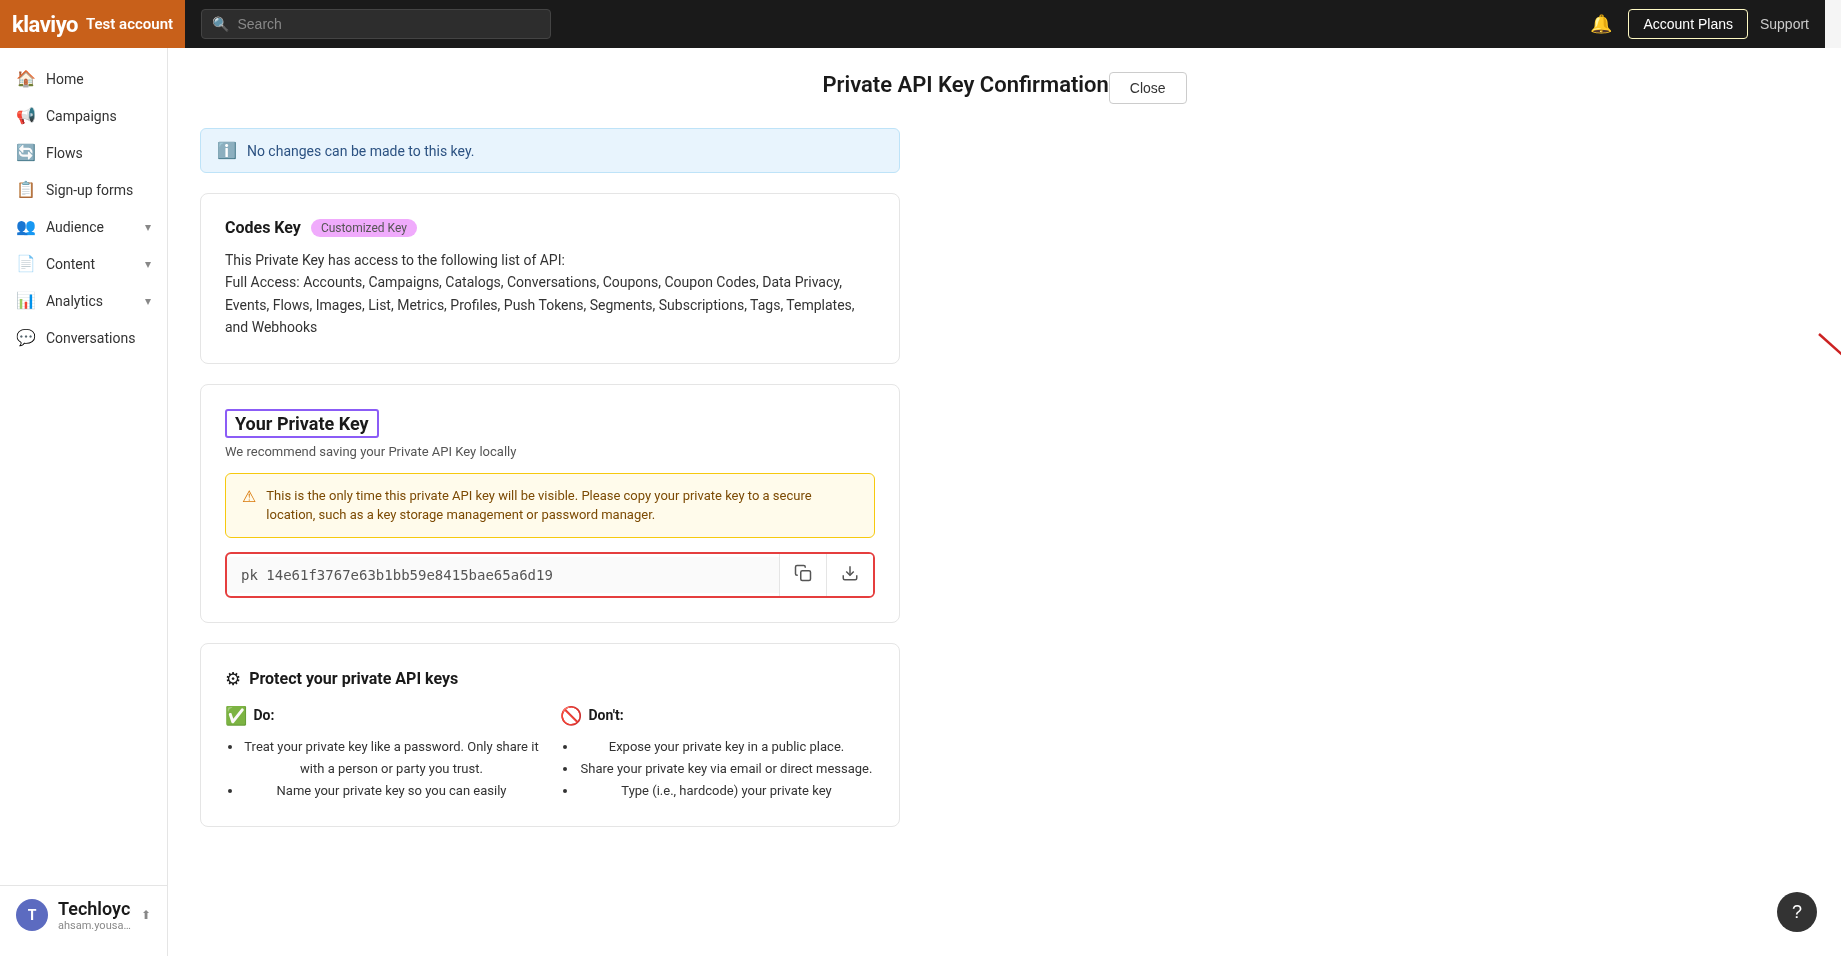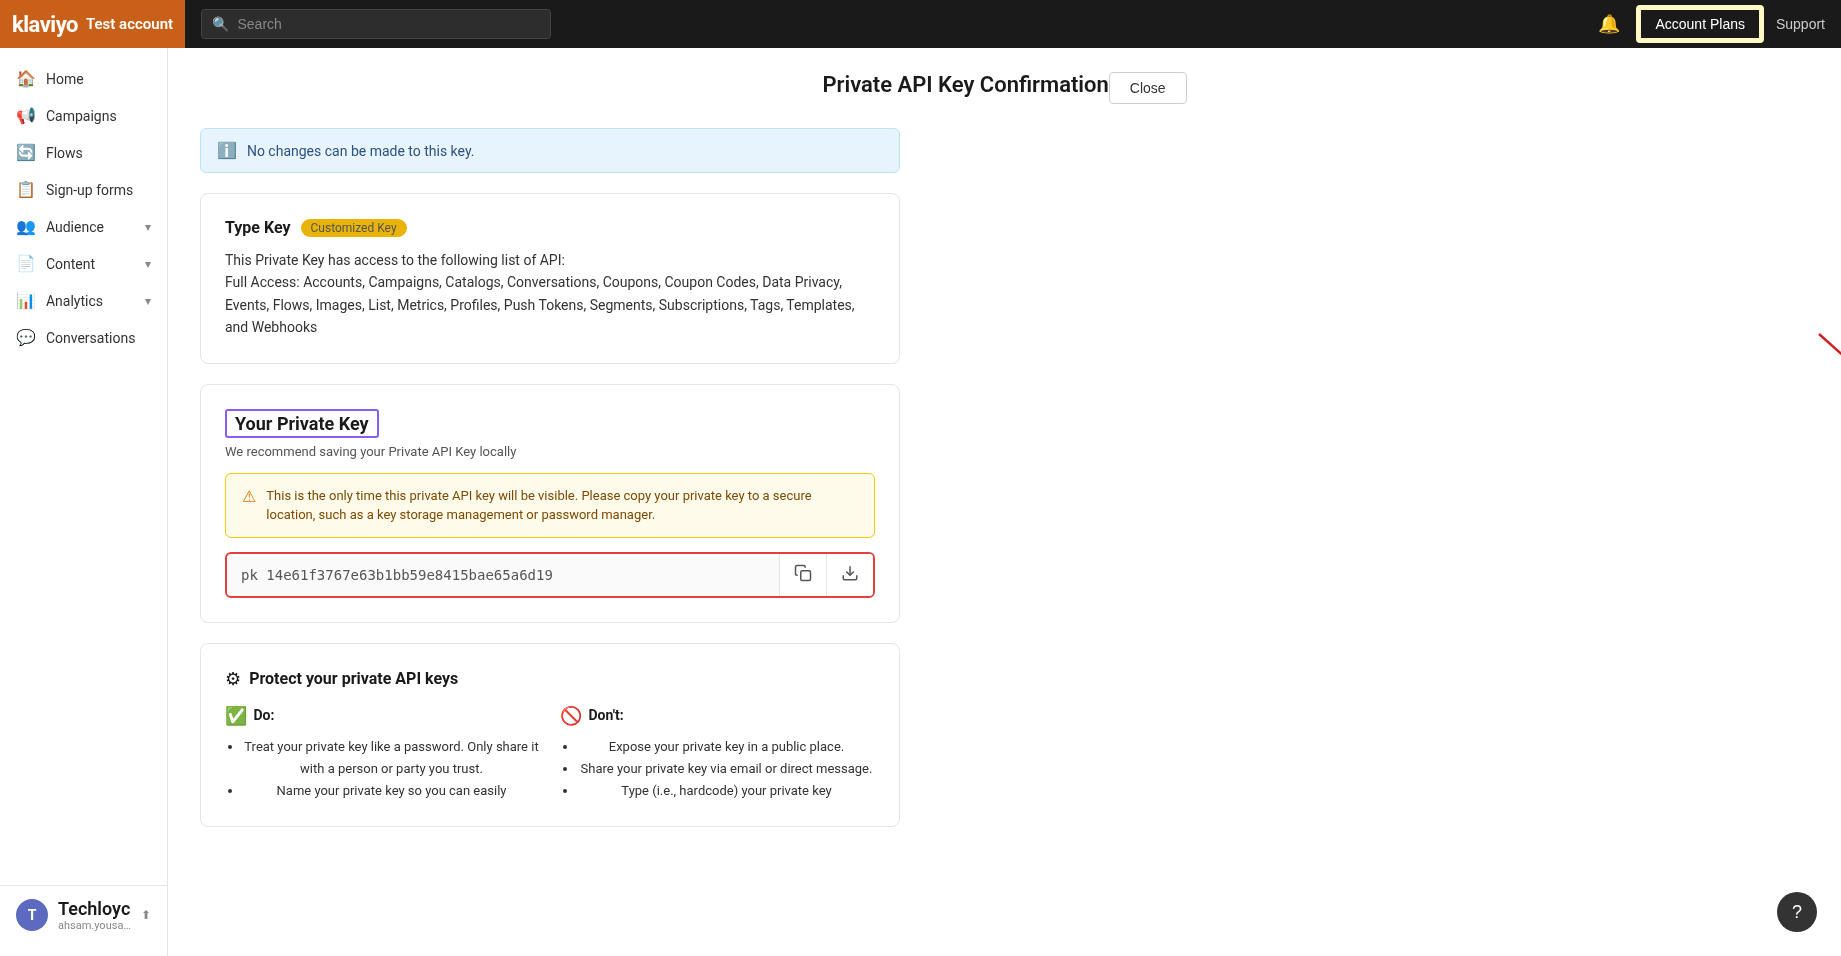--- a/index.html
+++ b/index.html
@@ -7,21 +7,21 @@
 
     
     .topnav {
       display: flex;
       align-items: center;
       background: #1a1a1a;
       height: 48px;
       padding: 0 16px;
       gap: 16px;
       position: fixed;
-      top: 0; left: 0; right: 0;
+      top: 0; left: 0; right: 16px;
       z-index: 100;
     }
     .logo-area {
       display: flex;
       align-items: center;
       gap: 8px;
       background: #c8601a;
       padding: 0 12px;
       height: 48px;
       margin-left: -16px;
@@ -67,21 +67,21 @@
     .bell-btn {
       color: #ccc;
       background: none;
       border: none;
       cursor: pointer;
       font-size: 18px;
       padding: 4px;
     }
     .account-plans-btn {
       background: transparent;
-      border: 5px solid #fef9c3;
+      border: 1px solid #fef9c3;
       color: #fff;
       padding: 6px 14px;
       border-radius: 4px;
       cursor: pointer;
       font-size: 14px;
     }
     .support-btn {
       color: #ccc;
       background: none;
       border: none;
@@ -200,21 +200,21 @@
       display: flex;
       align-items: center;
       gap: 10px;
       margin-bottom: 12px;
     }
     .card-title {
       font-size: 16px;
       font-weight: 700;
     }
     .badge {
-      background: #eab308;
+      background: #f0abfc;
       border-radius: 12px;
       padding: 2px 10px;
       font-size: 12px;
       color: #555;
     }
     .card-body { font-size: 14px; color: #333; line-height: 1.6; }
     .card-body .bold { font-weight: 400; }
 
     
     .private-key-title {
@@ -403,21 +403,21 @@
       <button class="close-btn">Close</button>
     </div>
 
     <div class="info-banner">
       <span class="info-icon">ℹ️</span>
       <span class="info-text">No changes can be made to this key.</span>
     </div>
 
     <div class="card">
       <div class="card-title-row">
-        <span class="card-title">Type Key</span>
+        <span class="card-title">Codes Key</span>
         <span class="badge">Customized Key</span>
       </div>
       <div class="card-body">
         <span>This Private Key has access to the following list of API:</span><br>
         <span class="bold">Full Access:</span>
         <span>Accounts, Campaigns, Catalogs, Conversations, Coupons, Coupon Codes, Data Privacy, Events, Flows, Images, List, Metrics, Profiles, Push Tokens, Segments, Subscriptions, Tags, Templates, and Webhooks</span>
       </div>
     </div>
 
     <div style="position:relative;">

